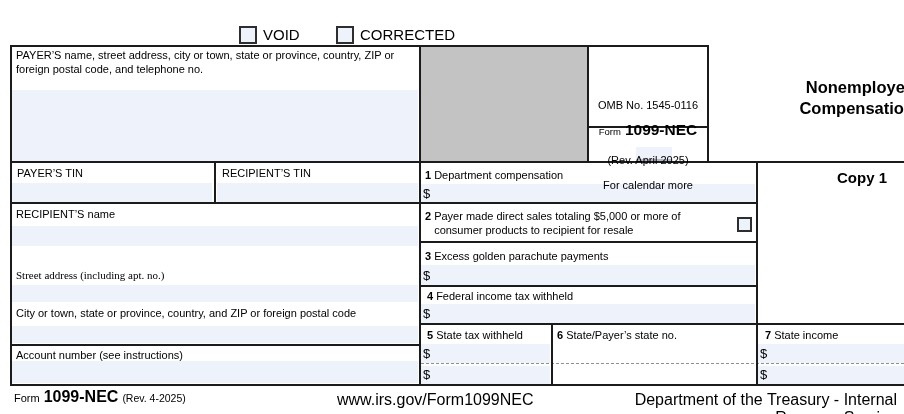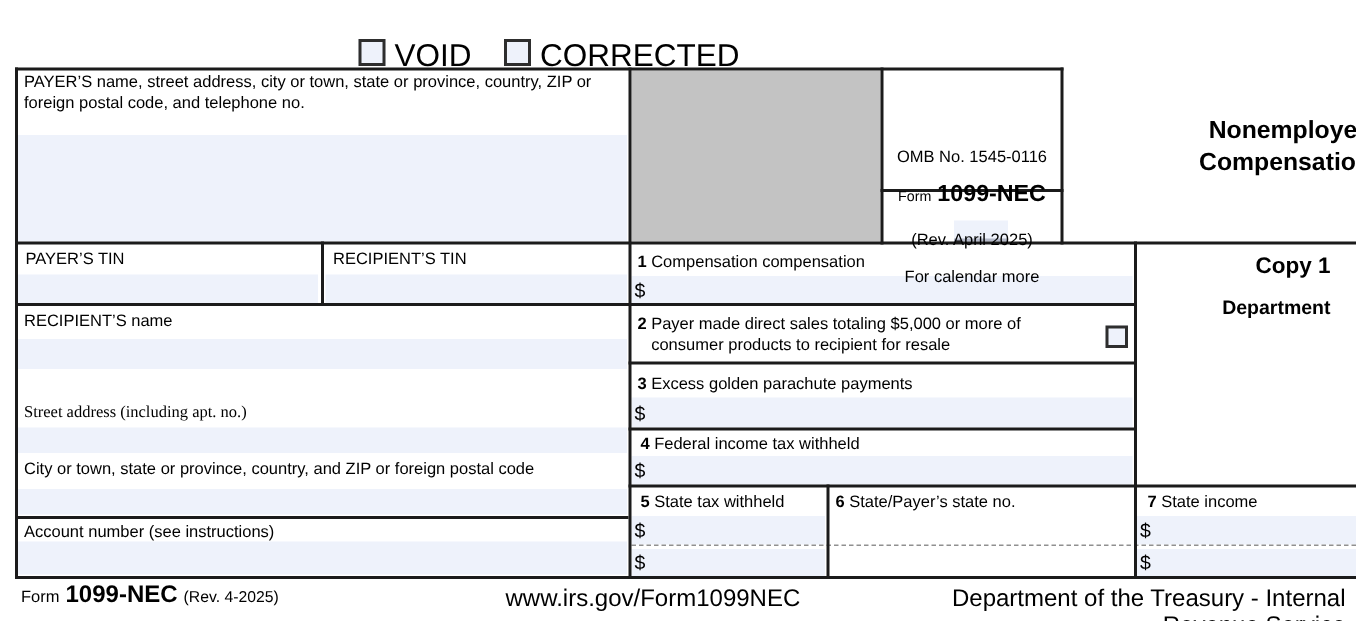--- a/index.html
+++ b/index.html
@@ -7,21 +7,21 @@
         font-family:"Liberation Sans","DejaVu Sans",sans-serif;color:#000;overflow:hidden;}
   .h{position:absolute;height:2px;background:var(--line);}
   .v{position:absolute;width:2px;background:var(--line);}
   .dash{position:absolute;border-top:1px dashed var(--dashed);height:0;}
   .fill{position:absolute;background:var(--input-fill);}
   .grey{position:absolute;background:var(--grey-fill);}
   .lbl{position:absolute;font-size:11px;line-height:13.5px;}
   .num{font-weight:bold;margin-right:3px;}
   .dollar{position:absolute;font-size:13px;}
   .cb{position:absolute;background:var(--input-fill);border:2px solid #2e2e2e;}
-  .topcb-label{position:absolute;font-size:21px;}
+  .topcb-label{position:absolute;font-size:15px;}
   .boxlabel{position:absolute;font-size:11px;line-height:13.5px;display:flex;align-items:flex-start;}
   .omb-center{position:absolute;left:589px;width:118px;text-align:center;margin-top:48px;}
   .baseline-row{display:flex;align-items:baseline;justify-content:center;gap:4px;}
   .title-line{font-size:16.5px;font-weight:bold;line-height:21px;}
   .footer-txt{position:absolute;font-size:16px;}
 </style>
 </head>
 <body>
 
 <div id="page">
@@ -85,26 +85,25 @@
   <div class="omb-center lbl" style="top:106px;">(Rev. April 2025)</div>
   <div class="omb-center lbl" style="top:131px;">For calendar more</div>
 
   <div style="position:absolute;left:708px;top:77px;width:182px;text-align:right;padding-left:24px;">
     <div class="title-line">Nonemployee</div>
     <div class="title-line">Compensation</div>
   </div>
 
   <div style="position:absolute;left:737px;top:169px;width:150px;text-align:right;font-size:15px;font-weight:bold;">Copy 1</div>
   <div style="position:absolute;left:737px;top:197px;width:150px;text-align:right;font-size:13px;font-weight:bold;line-height:16px;">
-    <div>Department</div>
   </div>
 
   <div class="boxlabel" style="left:425px;top:169px;">
     <span class="num">1</span>
-    <span>Compensation compensation</span>
+    <span>Department compensation</span>
   </div>
   <div class="dollar" style="left:423px;top:186px;">$</div>
 
   <div class="boxlabel" style="left:425px;top:210px;">
     <span class="num">2</span>
     <span style="width:268px;">Payer made direct sales totaling $5,000 or more of consumer products to recipient for resale</span>
   </div>
   <div class="cb" style="left:737px;top:217px;width:11px;height:11px;"></div>
 
   <div class="boxlabel" style="left:425px;top:250px;">

